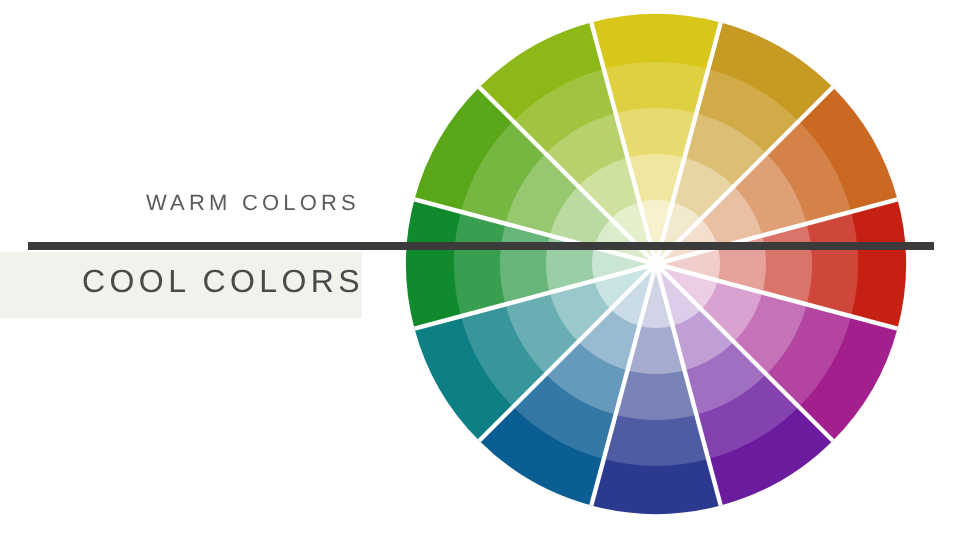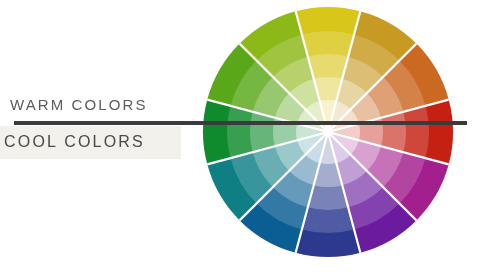--- a/index.html
+++ b/index.html
@@ -32,25 +32,25 @@
   }
   #wheel-svg {
     position: absolute;
     left: 0; top: 0;
     display: block;
   }
 
   
   #warm-label {
     position: absolute;
-    left: 10px;
+    left: 0;
     top: 96px;
     width: 180px;
-    text-align: left;
-    font-size: 15px;
+    text-align: right;
+    font-size: 11px;
     letter-spacing: 2.1px;
     color: #5c5c5c;
     font-family: "Liberation Sans", sans-serif;
     font-weight: 400;
     white-space: nowrap;
   }
 
   
   #divider-bar {
     position: absolute;
@@ -65,24 +65,24 @@
   #cool-band {
     position: absolute;
     left: 0;
     top: 126px;
     width: 181px;
     height: 33px;
     background: #f2f1ec;
   }
   #cool-label {
     position: absolute;
-    left: 4px;
+    left: 16px;
     top: 133px;
     width: 166px;
-    text-align: left;
+    text-align: right;
     font-size: 16px;
     letter-spacing: 2.2px;
     color: #4a4a4a;
     font-family: "Liberation Sans", sans-serif;
     font-weight: 400;
     white-space: nowrap;
   }
 </style>
 </head>
 <body>

